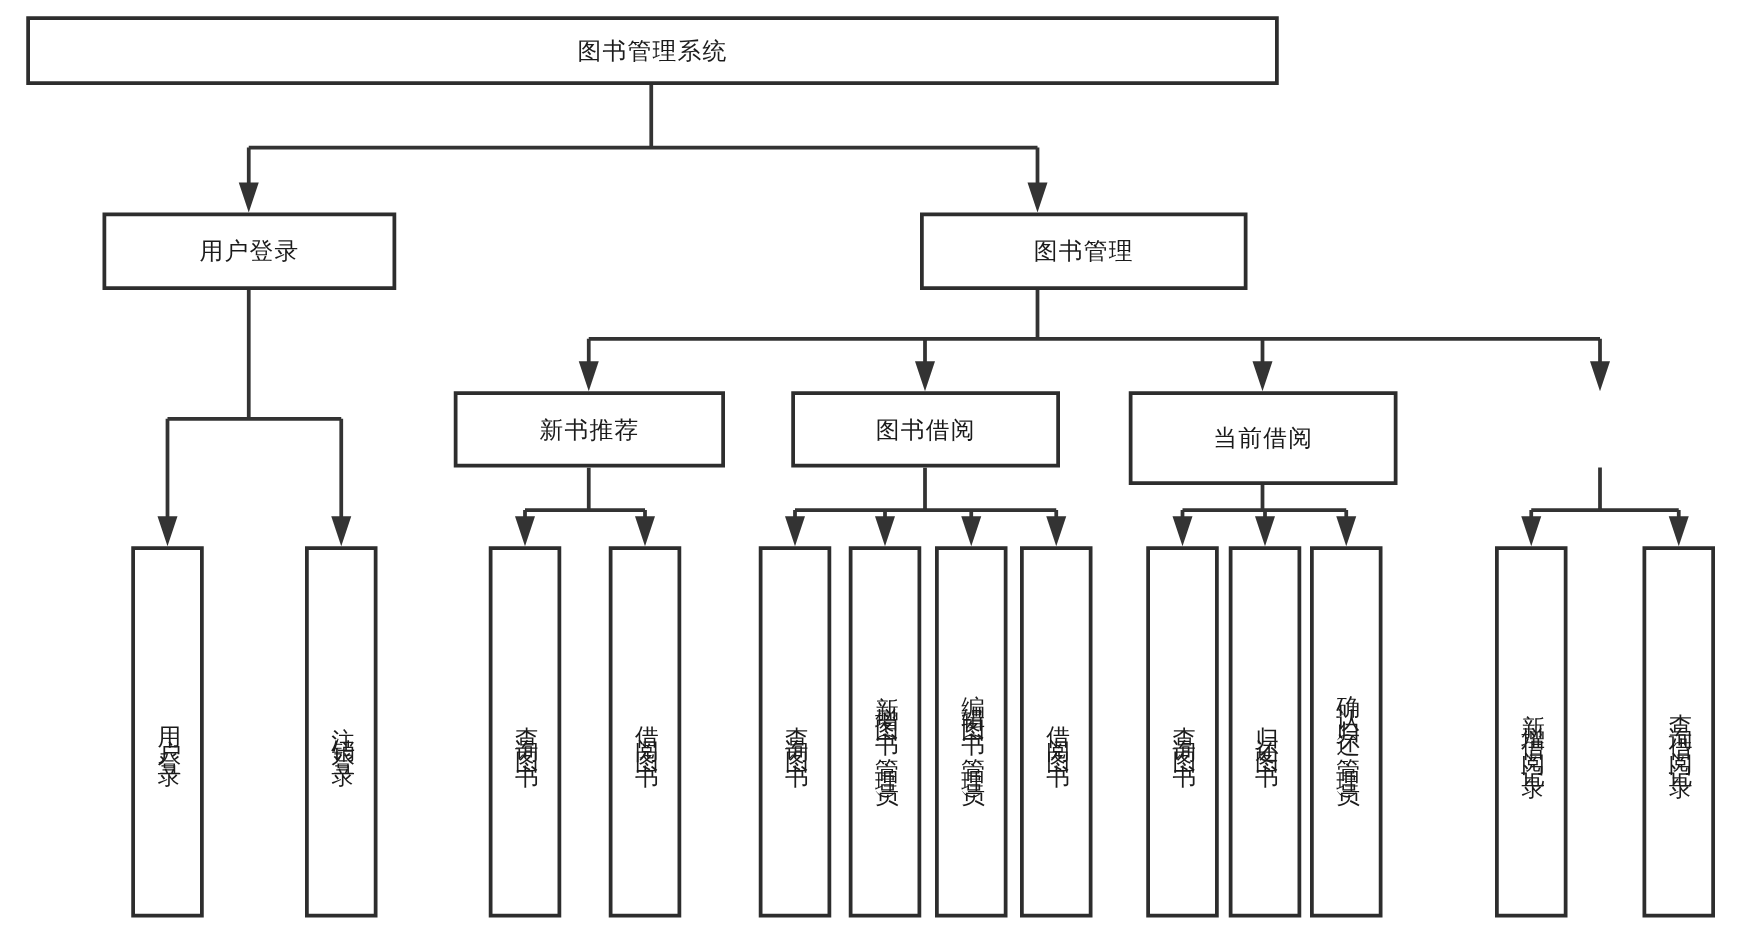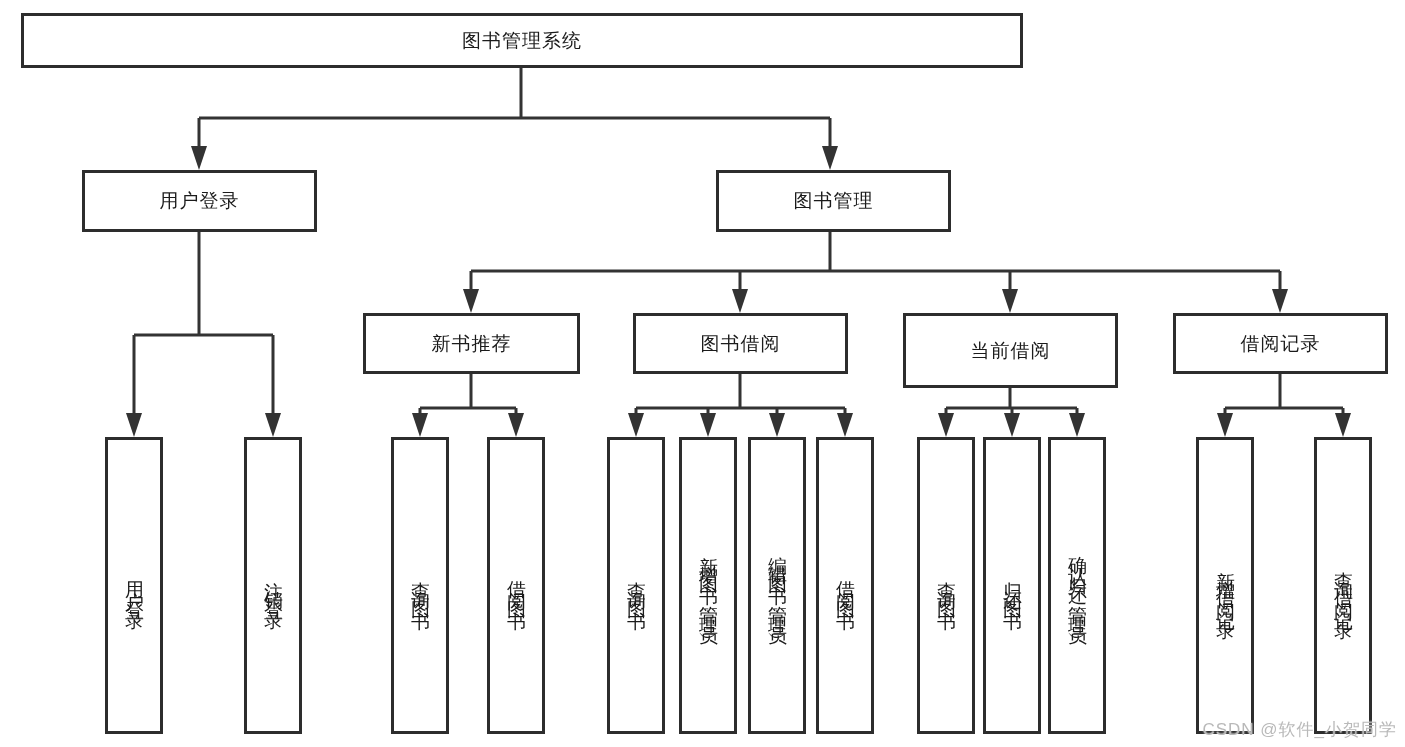--- a/index.html
+++ b/index.html
@@ -88,26 +88,25 @@
     <g>
       <path d="M1280 374 V408 M1225 408 H1343 M1225 408 V415 M1343 408 V415"></path>
       <polygon points="1217,413 1233,413 1225,437"></polygon>
       <polygon points="1335,413 1351,413 1343,437"></polygon>
     </g>
   </svg>
 
   <div class="box hbox" style="left:21px;top:13px;width:1002px;height:55px">图书管理系统</div>
 
   <div class="box hbox" style="left:82px;top:170px;width:235px;height:62px">用户登录</div>
-  <div class="box hbox" style="left:716px;top:170px;width:235px;height:62px">图书管理</div>
+  <div class="box hbox" style="left:736px;top:170px;width:262px;height:62px">图书管理</div>
 
   <div class="box hbox" style="left:633px;top:313px;width:215px;height:61px">图书借阅</div>
   <div class="box hbox" style="left:363px;top:313px;width:217px;height:61px">新书推荐</div>
   <div class="box hbox" style="left:903px;top:313px;width:215px;height:75px">当前借阅</div>
-  <div class="box hbox" style="left:1173px;top:313px;width:215px;height:61px">借阅记录</div>
 
   <div class="box vbox" style="left:105px;top:437px;width:58px;height:297px">
     <span>用户登录</span>
   </div>
   <div class="box vbox" style="left:244px;top:437px;width:58px;height:297px">
     <span>注销登录</span>
   </div>
 
   <div class="box vbox" style="left:391px;top:437px;width:58px;height:297px">
     <span>查询图书</span>
@@ -139,15 +138,14 @@
     <span>确认归还（管理员）</span>
   </div>
 
   <div class="box vbox" style="left:1196px;top:437px;width:58px;height:297px">
     <span>新增借阅记录</span>
   </div>
   <div class="box vbox" style="left:1314px;top:437px;width:58px;height:297px">
     <span>查询借阅记录</span>
   </div>
 
-  <div class="wm">CSDN @软件_小贺同学</div>
 
 </div>
 
 </body></html>

